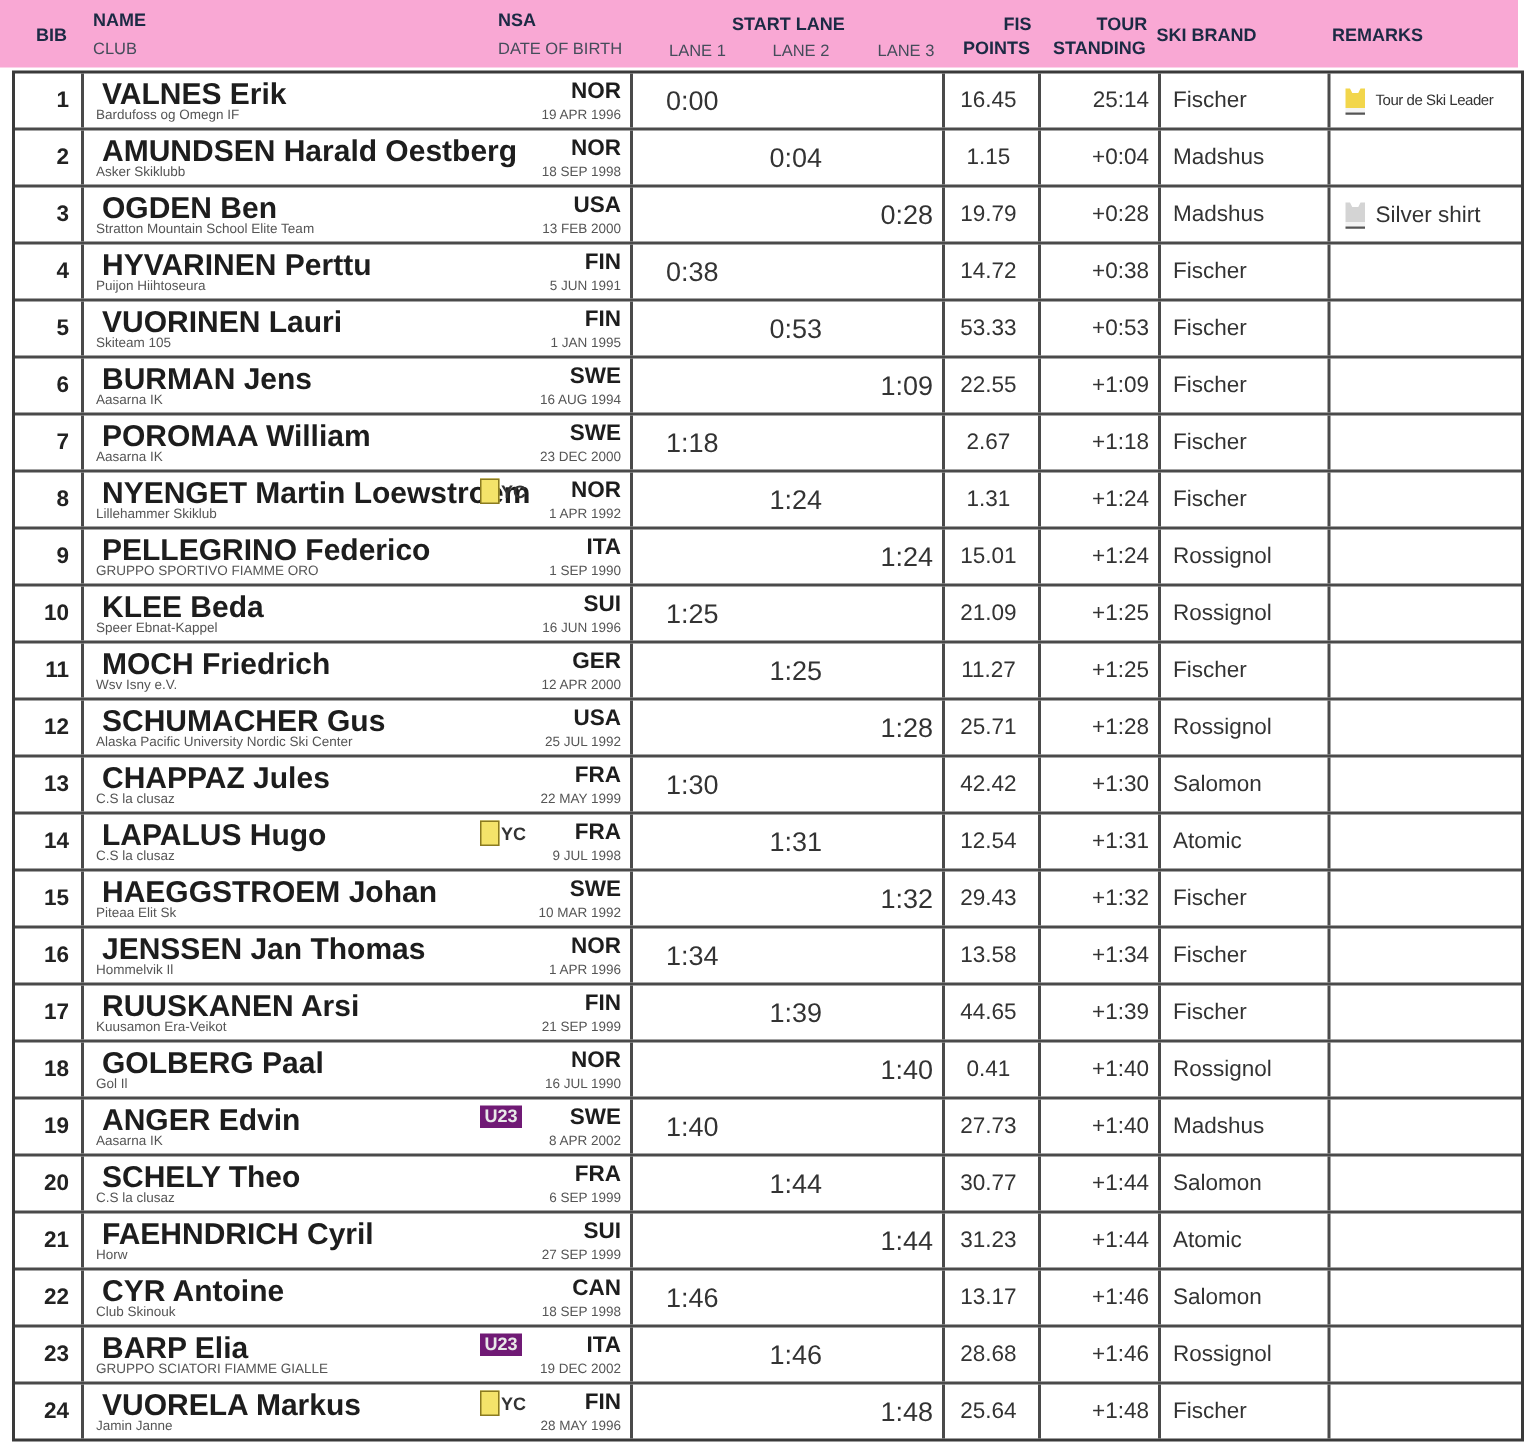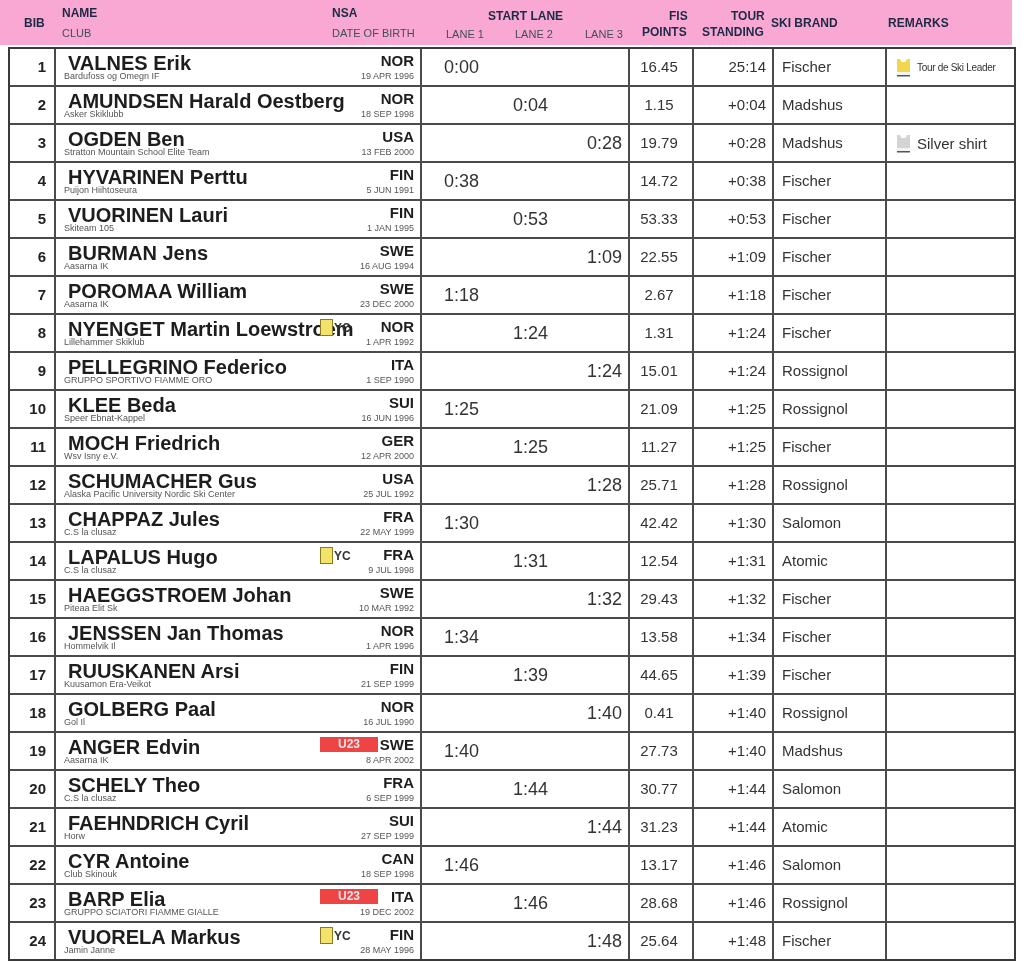--- a/index.html
+++ b/index.html
@@ -13,21 +13,21 @@
   .row:last-child { border-bottom: none; }
   .cell { position: absolute; top: 0; height: 36px; box-sizing: border-box; }
   .c-bib { left: 0; width: 46px; border-right: 2px solid #4a4a4a; font-weight: bold; font-size: 15px; text-align: right; padding-right: 8px; line-height: 36px; }
   .c-name { left: 48px; width: 364px; border-right: 2px solid #4a4a4a; }
   .name { position: absolute; left: 10px; top: 3px; font-weight: bold; font-size: 20px; color: #1d1d1d; white-space: nowrap; }
   .club { position: absolute; left: 6px; top: 22px; font-size: 9px; color: #555; white-space: nowrap; }
   .nsa { position: absolute; right: 6px; top: 3px; font-weight: bold; font-size: 15px; color: #1d1d1d; }
   .dob { position: absolute; right: 6px; top: 22px; font-size: 9px; color: #555; }
   .badge-yc { position: absolute; left: 262px; top: 4px; display: flex; align-items: center; font-size: 12px; font-weight: bold; color: #333; }
   .yc-box { width: 11px; height: 15px; background: #f4e36a; border: 1px solid #8a7a20; margin-right: 1px; }
-  .badge-u23 { position: absolute; left: 262px; top: 4px; background: #ef4444; color: #e8e8e8; font-size: 12px; font-weight: bold; padding: 0 18px; line-height: 15px; }
+  .badge-u23 { position: absolute; left: 262px; top: 4px; background: #701a75; color: #e8e8e8; font-size: 12px; font-weight: bold; padding: 0 3px; line-height: 15px; }
   .c-lanes { left: 414px; width: 206px; border-right: 2px solid #4a4a4a; font-size: 18px; color: #333; }
   .lane { position: absolute; top: 0; line-height: 36px; }
   .lane1 { left: 20px; }
   .lane2 { left: 89px; }
   .lane3 { right: 6px; }
   .c-fis { left: 622px; width: 62px; border-right: 2px solid #4a4a4a; font-size: 15px; text-align: center; padding-right: 6px; line-height: 36px; color: #333; }
   .c-tour { left: 686px; width: 78px; border-right: 2px solid #4a4a4a; font-size: 15px; text-align: right; padding-right: 6px; line-height: 36px; color: #333; }
   .c-brand { left: 766px; width: 111px; border-right: 2px solid #4a4a4a; font-size: 15px; padding-left: 6px; line-height: 36px; color: #333; }
   .c-remarks { left: 879px; width: 125px; display: flex; align-items: center; padding-left: 6px; }
   .shirt { width: 17px; height: 20px; margin-right: 5px; position: relative; }

